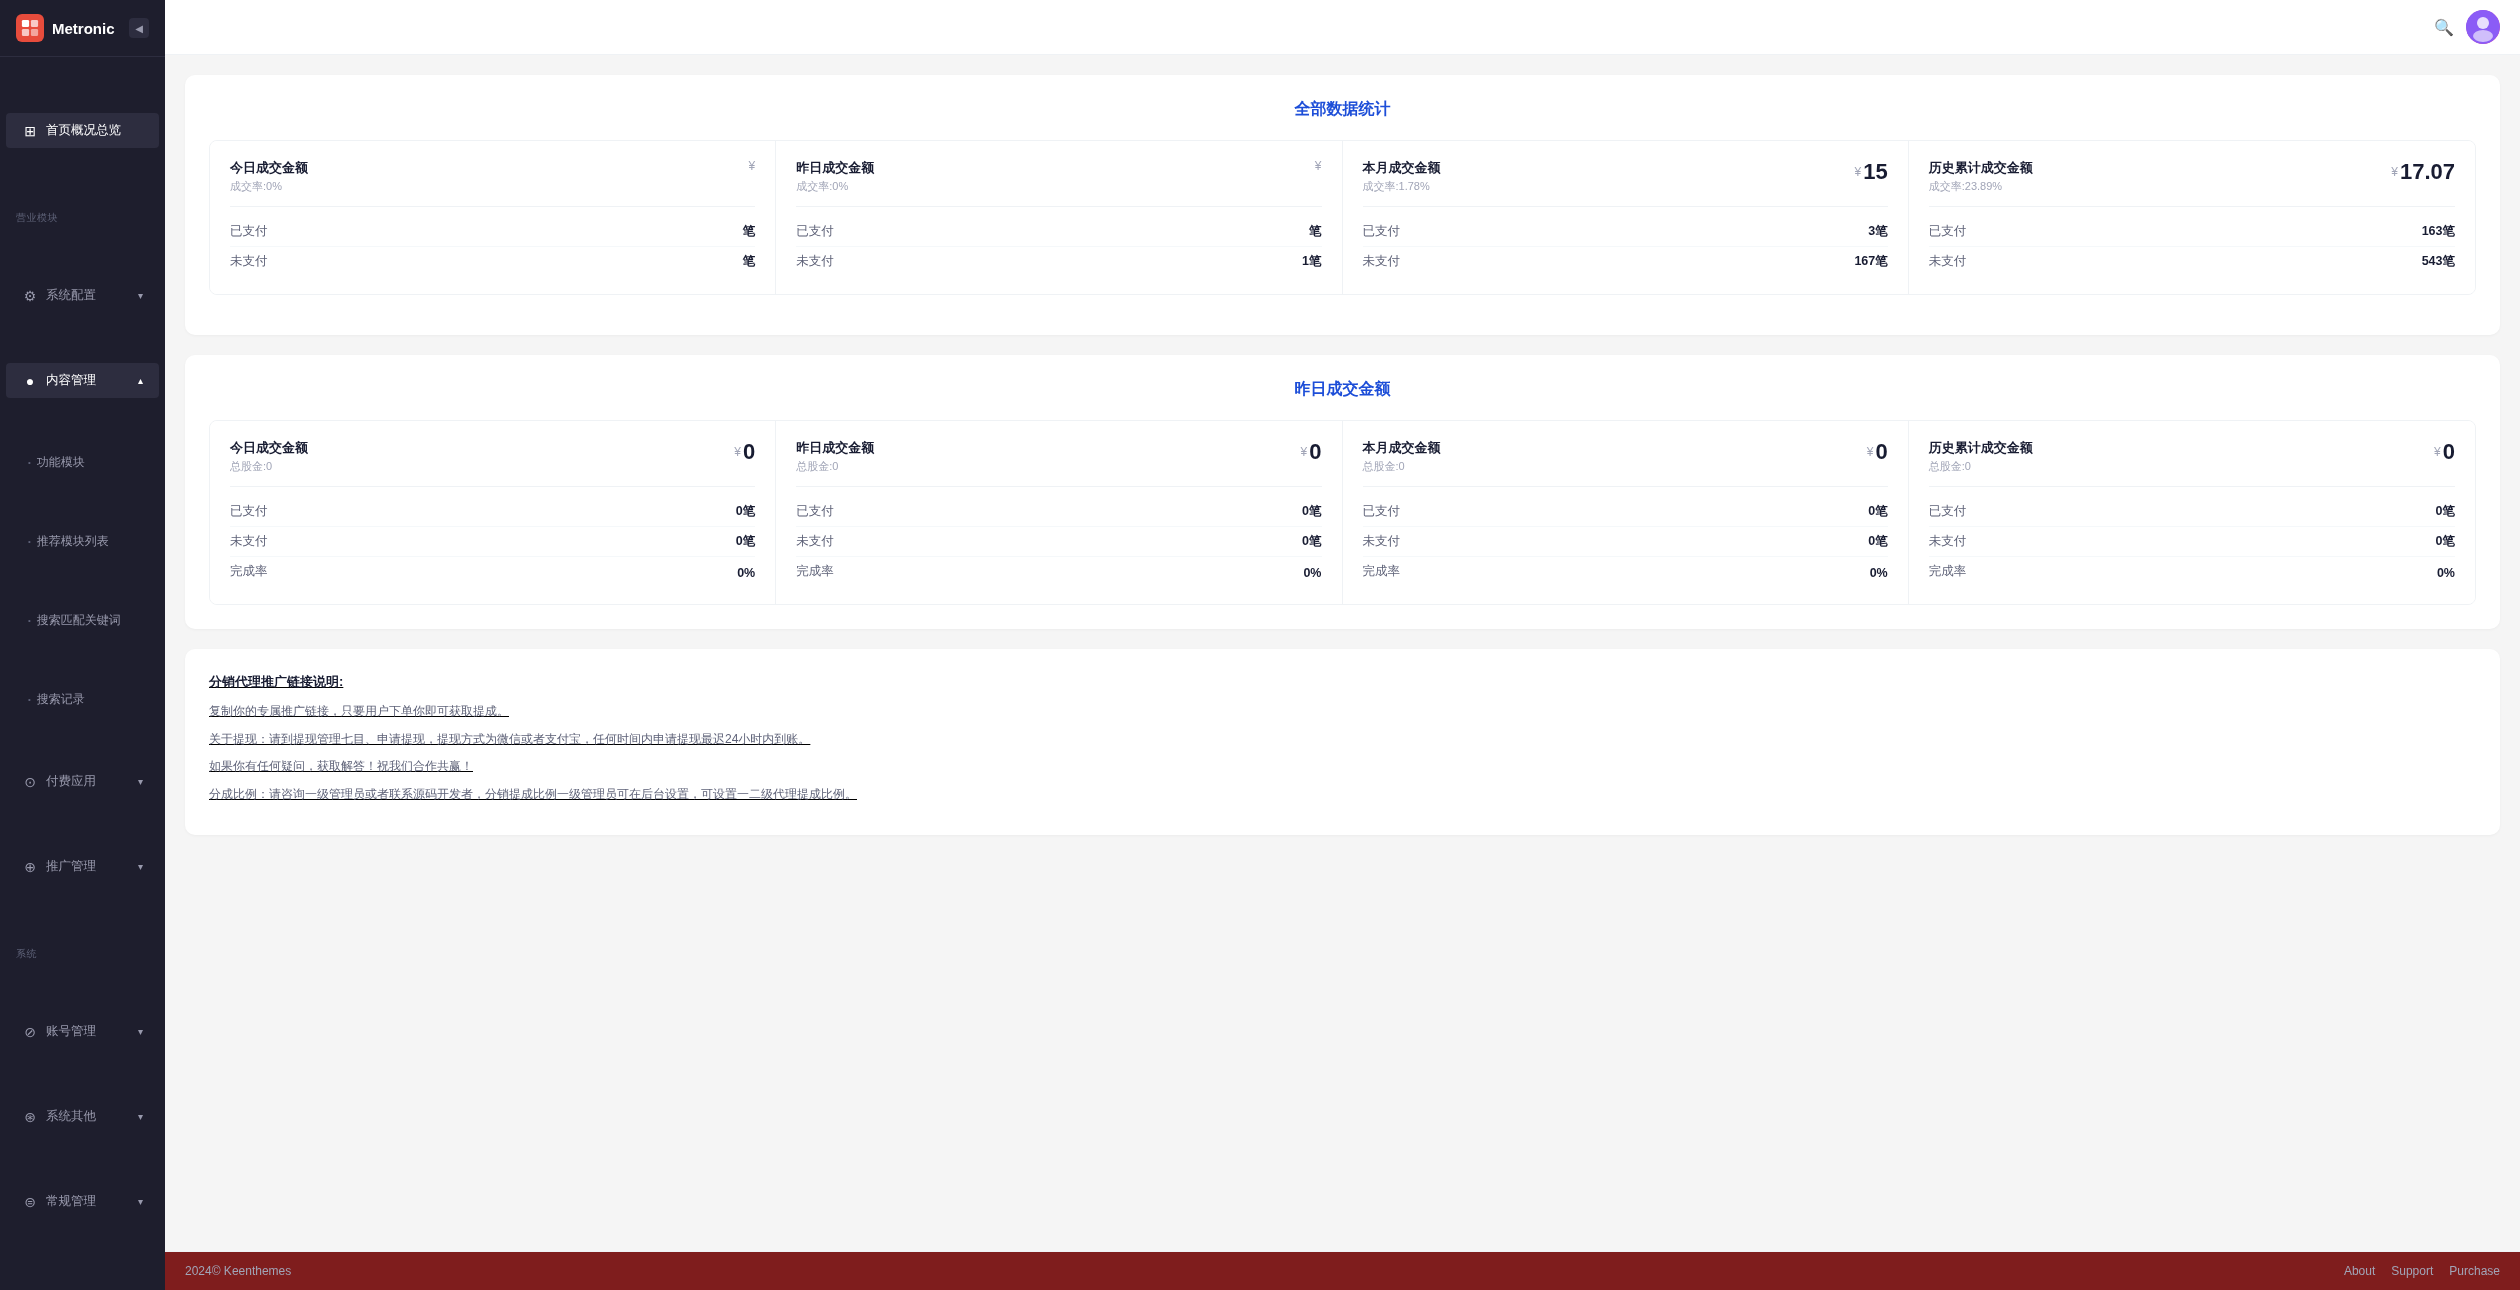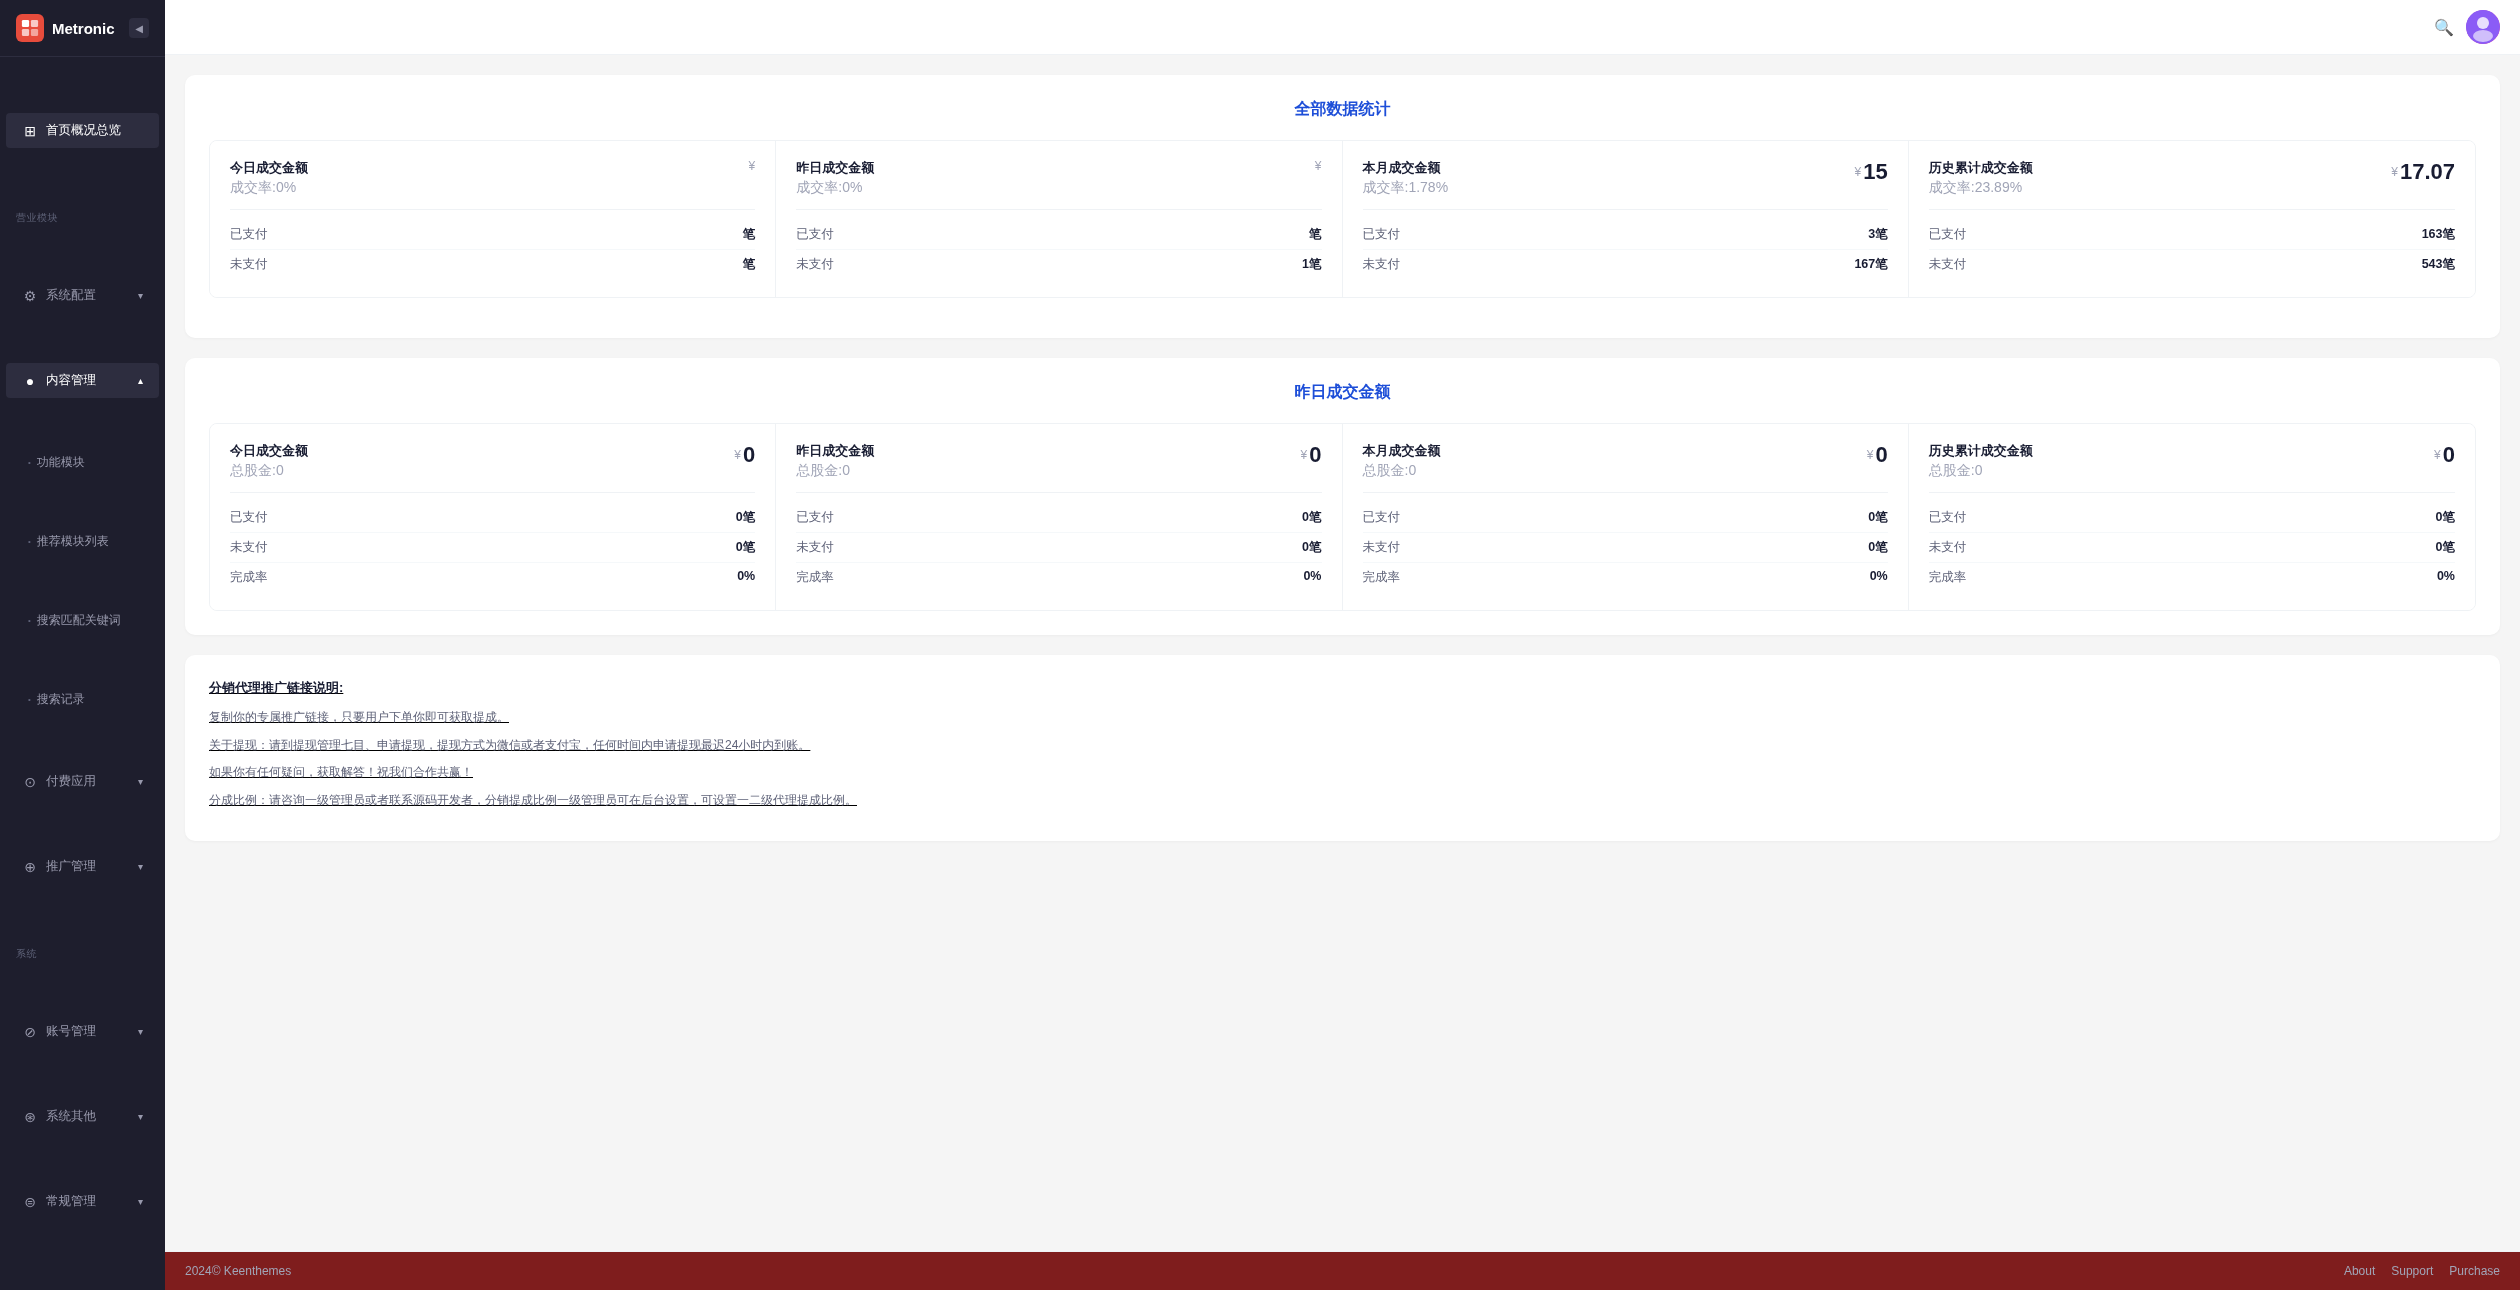--- a/index.html
+++ b/index.html
@@ -177,21 +177,21 @@
       justify-content: space-between;
       align-items: flex-start;
       margin-bottom: 12px;
     }
     .stat-label {
       font-size: 13px;
       font-weight: 600;
       color: #181c32;
     }
     .stat-sublabel {
-      font-size: 14px;
+      font-size: 11px;
       color: #a1a5b7;
       margin-top: 2px;
     }
     .stat-value {
       font-size: 16px;
       font-weight: 700;
       color: #181c32;
       display: flex;
       align-items: center;
       gap: 2px;
@@ -201,21 +201,21 @@
       color: #a1a5b7;
       font-weight: 400;
     }
     .stat-value-large {
       font-size: 22px;
     }
     .stat-rows { border-top: 1px solid #eff2f5; padding-top: 10px; }
     .stat-row {
       display: flex;
       justify-content: space-between;
-      align-items: flex-start;
+      align-items: flex-end;
       padding: 6px 0;
       font-size: 12.5px;
       color: #5e6278;
       border-bottom: 1px solid #f5f8fa;
     }
     .stat-row:last-child { border-bottom: none; }
     .stat-row-value { font-weight: 600; color: #181c32; }
 
     
     .info-section {

